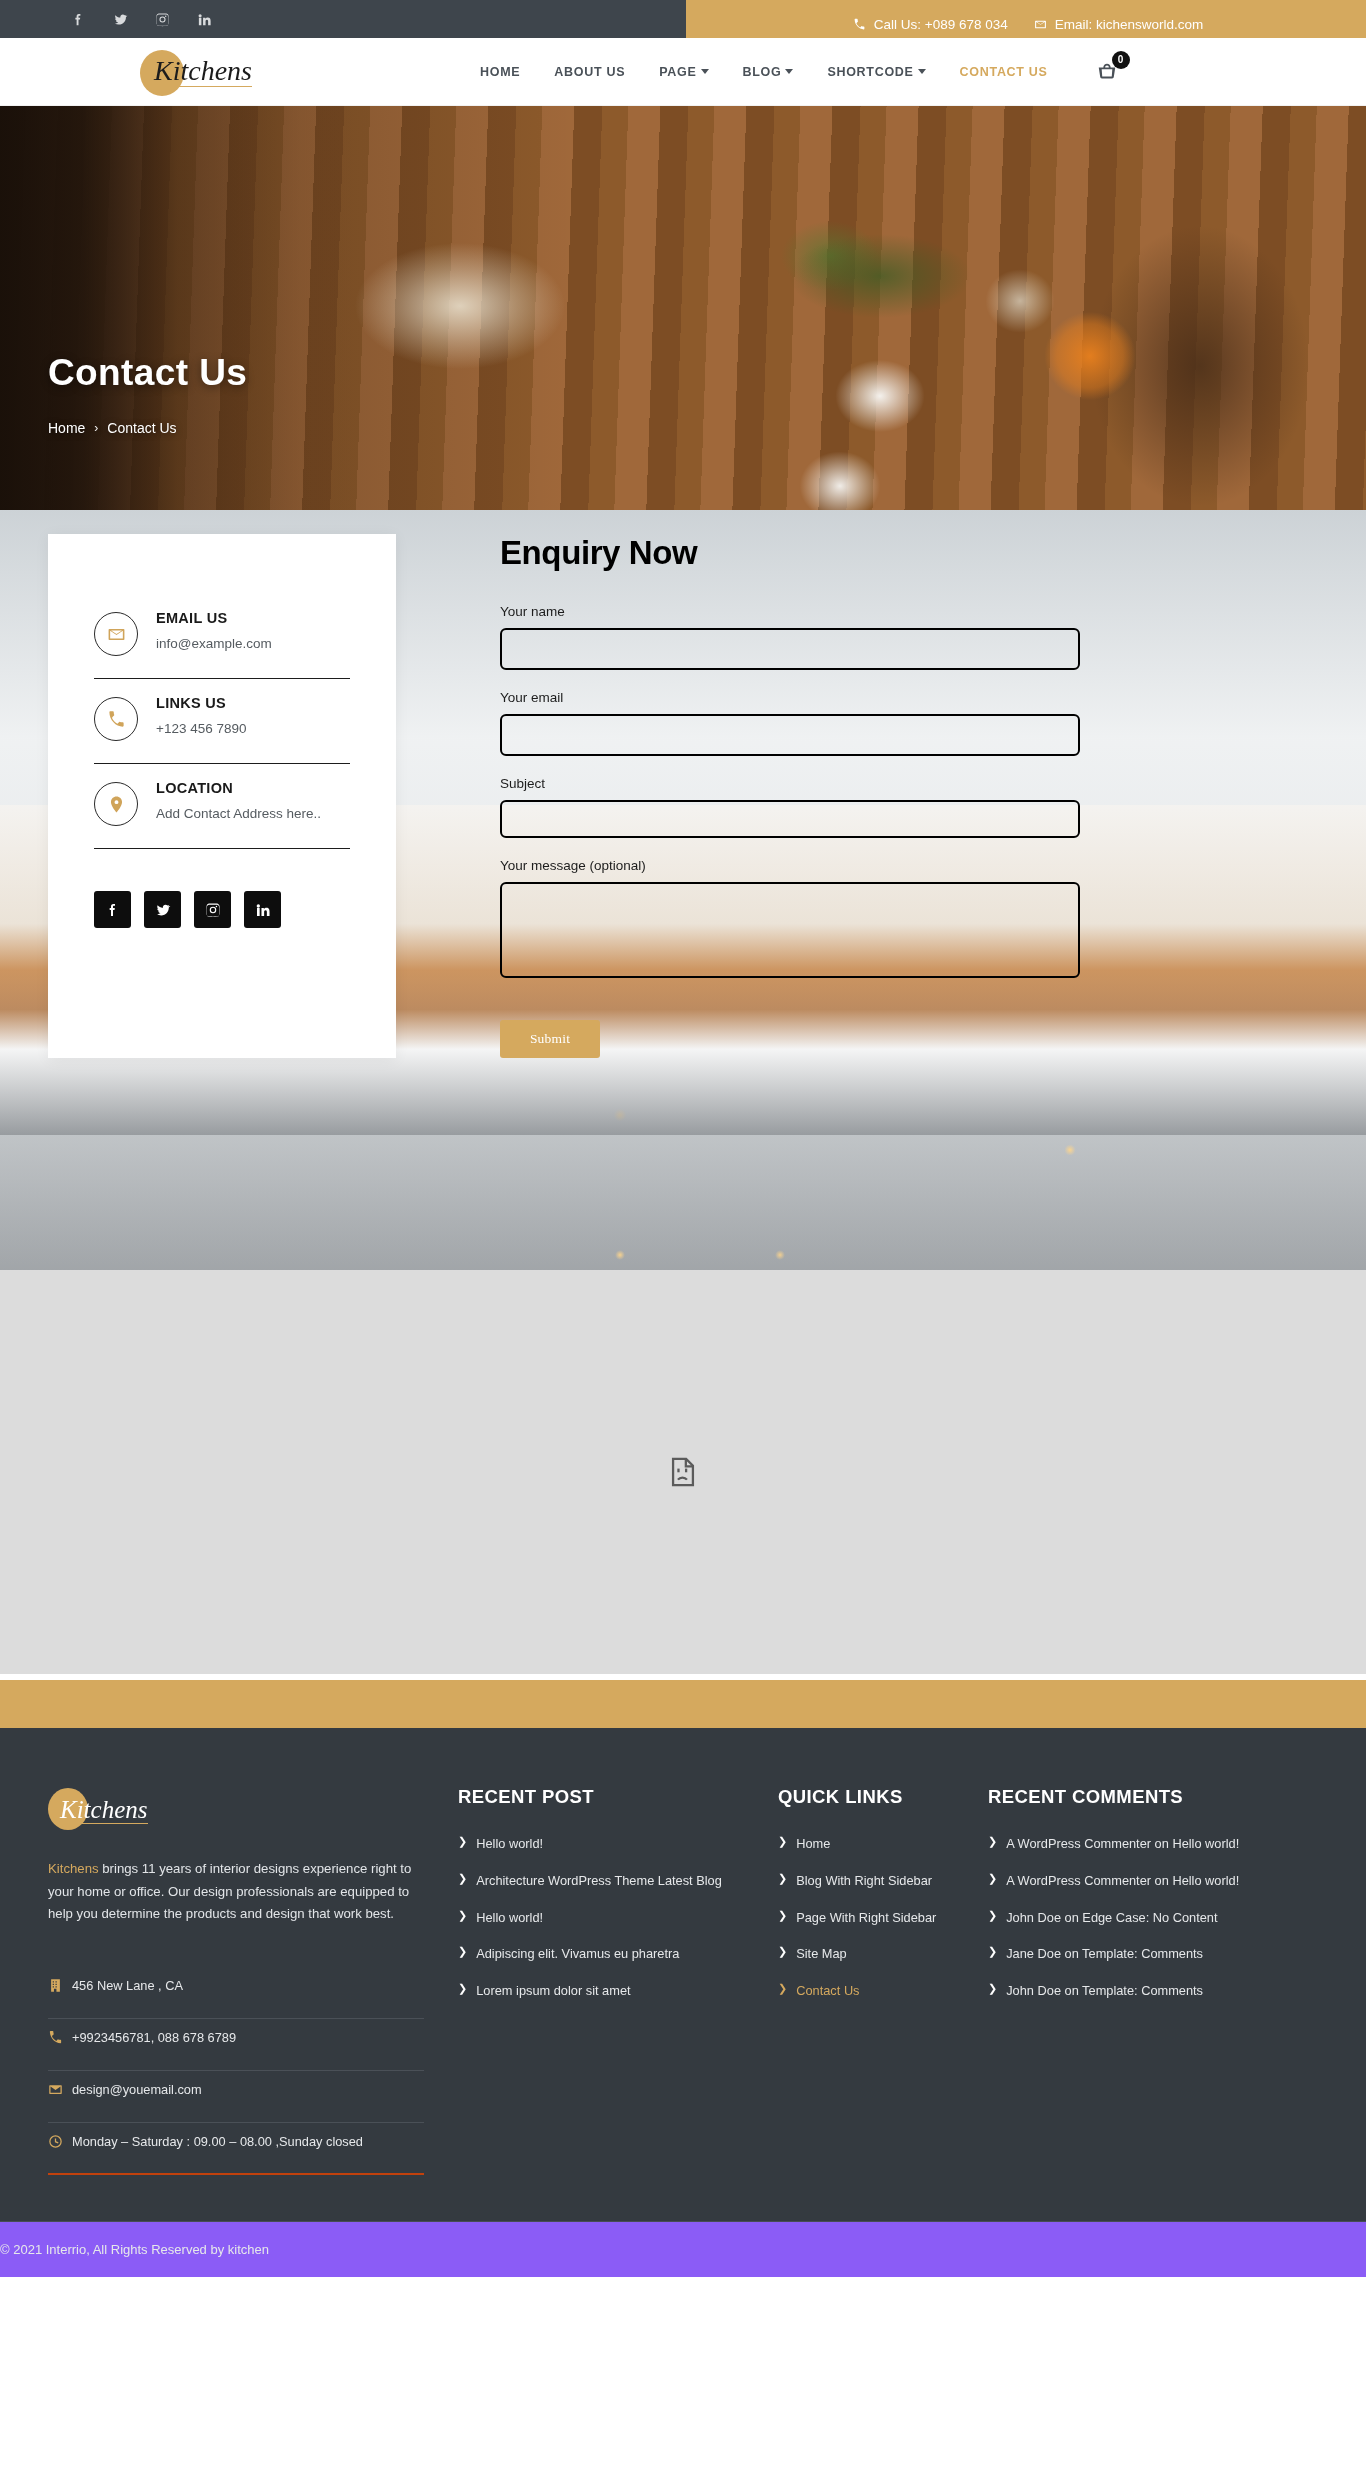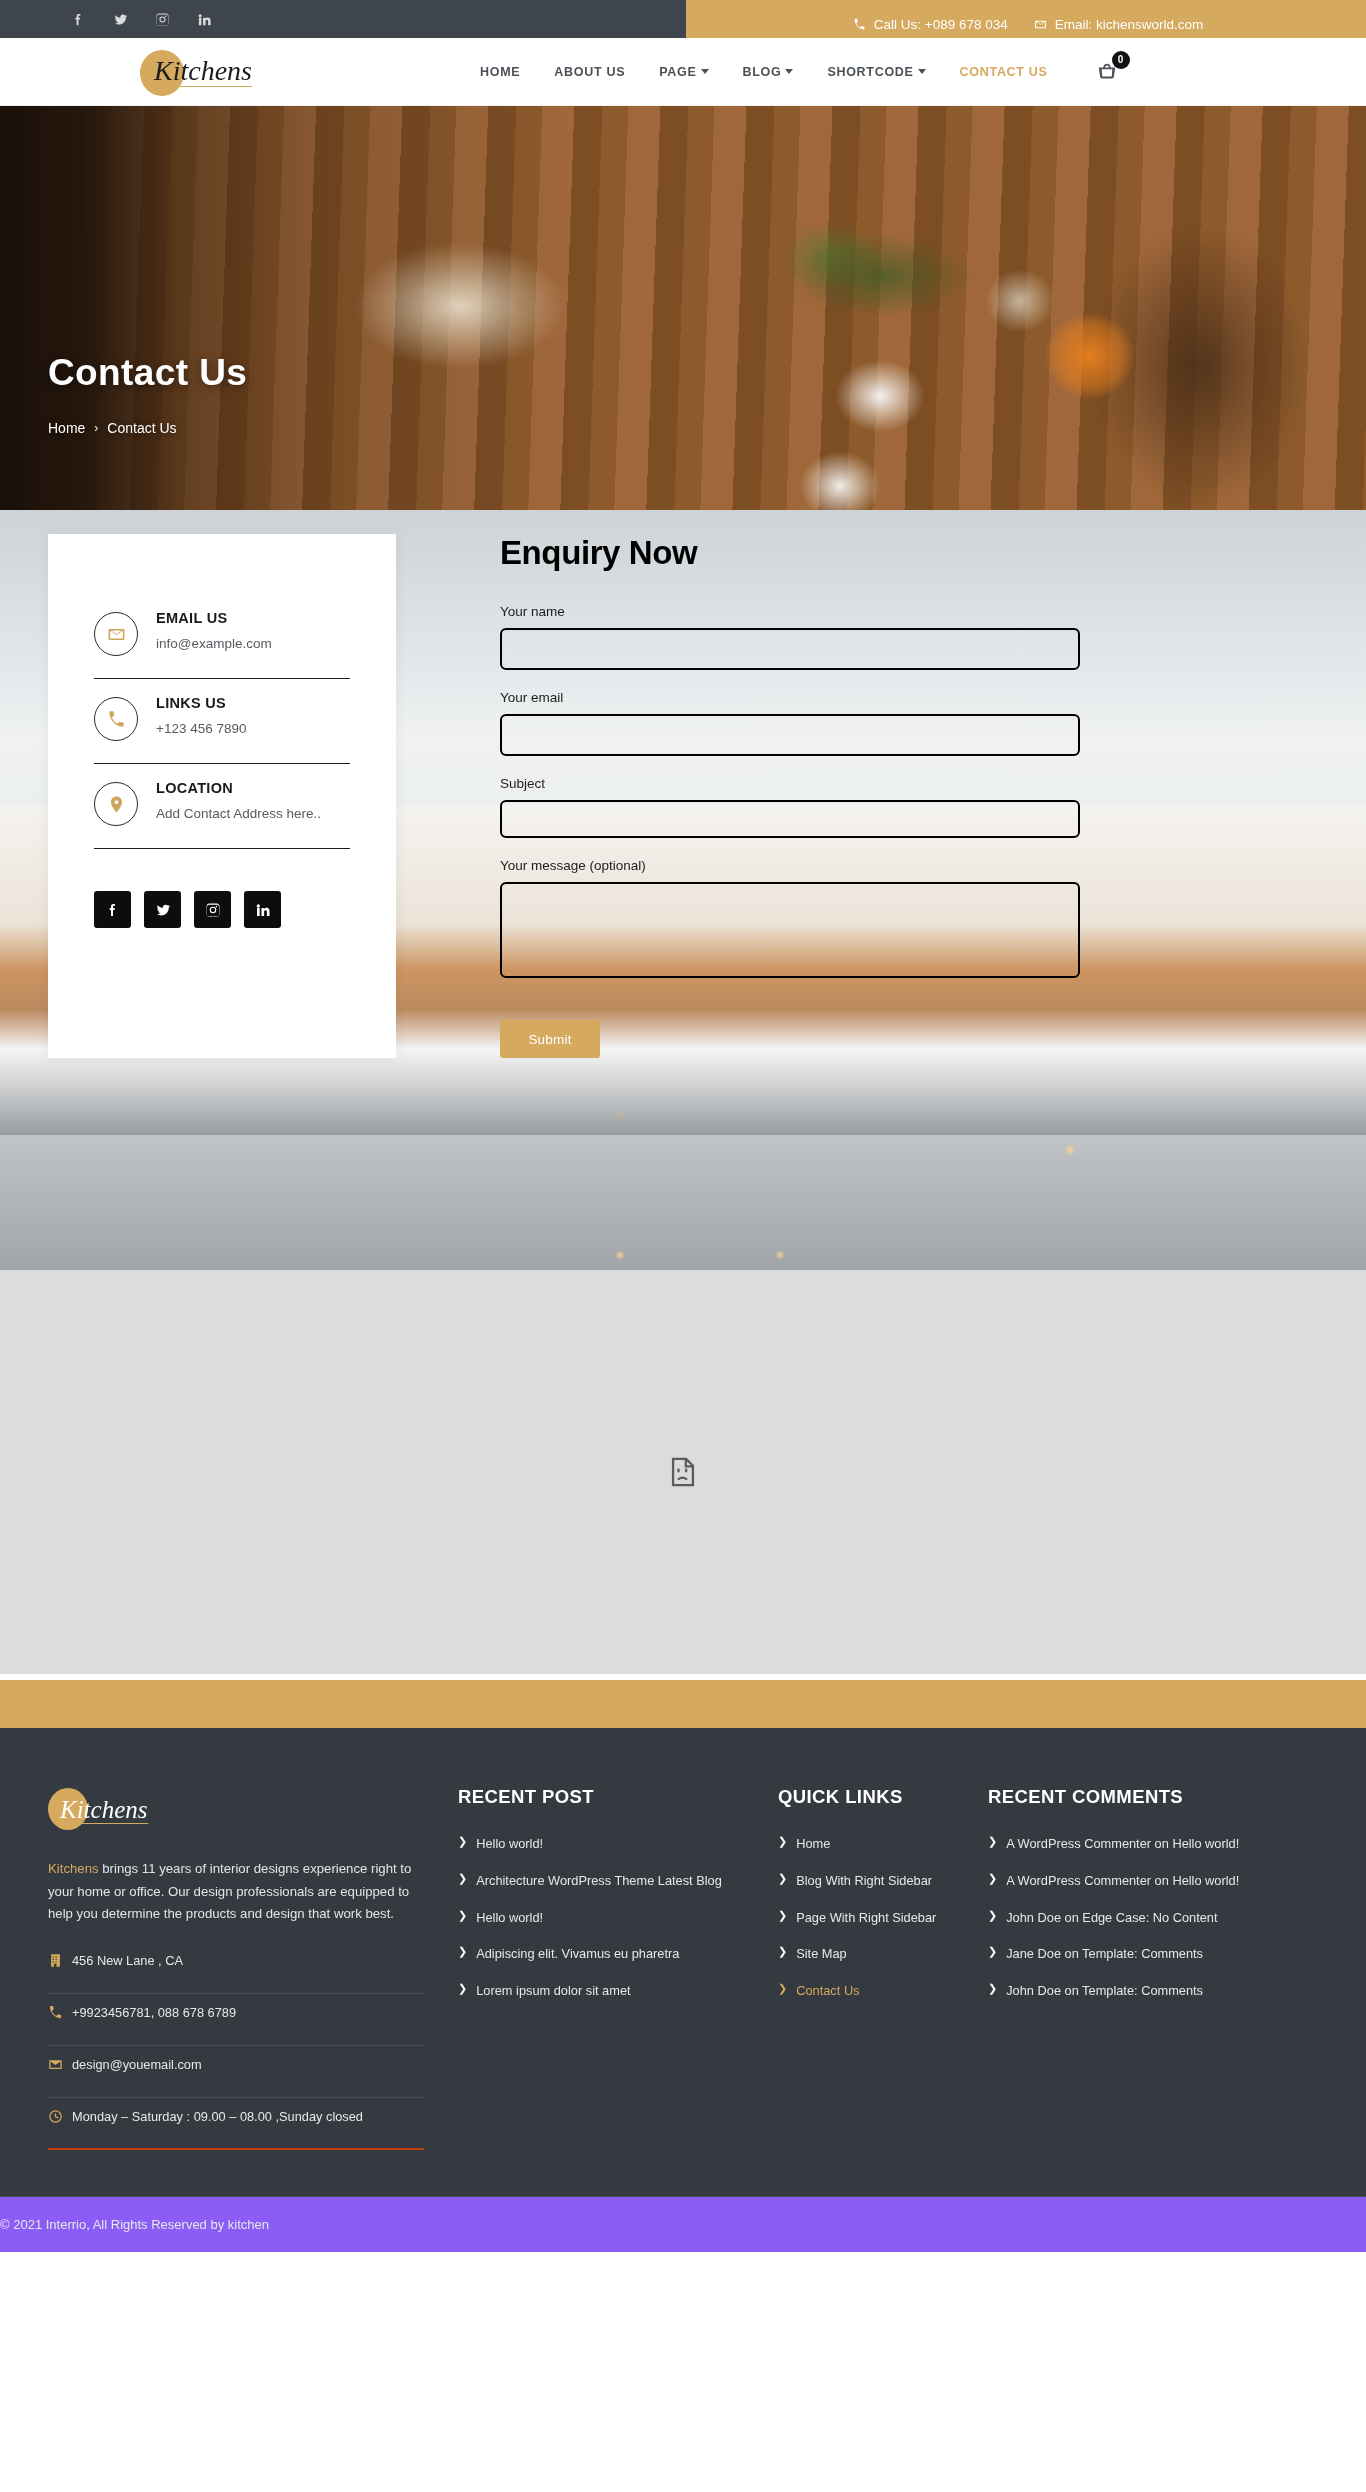--- a/index.html
+++ b/index.html
@@ -311,21 +311,21 @@
   .field.f-subject input[type="text"] { height: 38px; }
   .field textarea { height: 96px; padding: 10px 12px; resize: none; }
   .submit-btn {
     margin-top: 22px;
     width: 100px;
     height: 38px;
     background: #d5a95e;
     color: #fff;
     border: none;
     border-radius: 3px;
-    font-family: Liberation Sans, sans-serif;
+    font-family: Liberation Serif, serif;
     font-size: 13.5px;
     cursor: pointer;
     letter-spacing: .2px;
   }
 
   
   .map-area {
     height: 410px;
     background: #dcdcdc;
     display: flex;
@@ -376,21 +376,21 @@
     color: #fff;
     margin-left: 12px;
     border-bottom: 1.5px solid #d5a95e;
     padding-bottom: 1px;
     line-height: 1;
   }
   .footer-desc {
     font-size: 13.2px;
     line-height: 1.72;
     color: #e2e5e8;
-    margin-bottom: 16px;
+    margin-bottom: 41px;
   }
   .footer-desc .brand { color: #d5a95e; }
   .fcontact {
     display: flex;
     align-items: flex-start;
     gap: 9px;
     font-size: 12.8px;
     color: #e6e8ea;
     padding: 9px 0 22px 0;
     border-bottom: 1px solid #4a5057;

